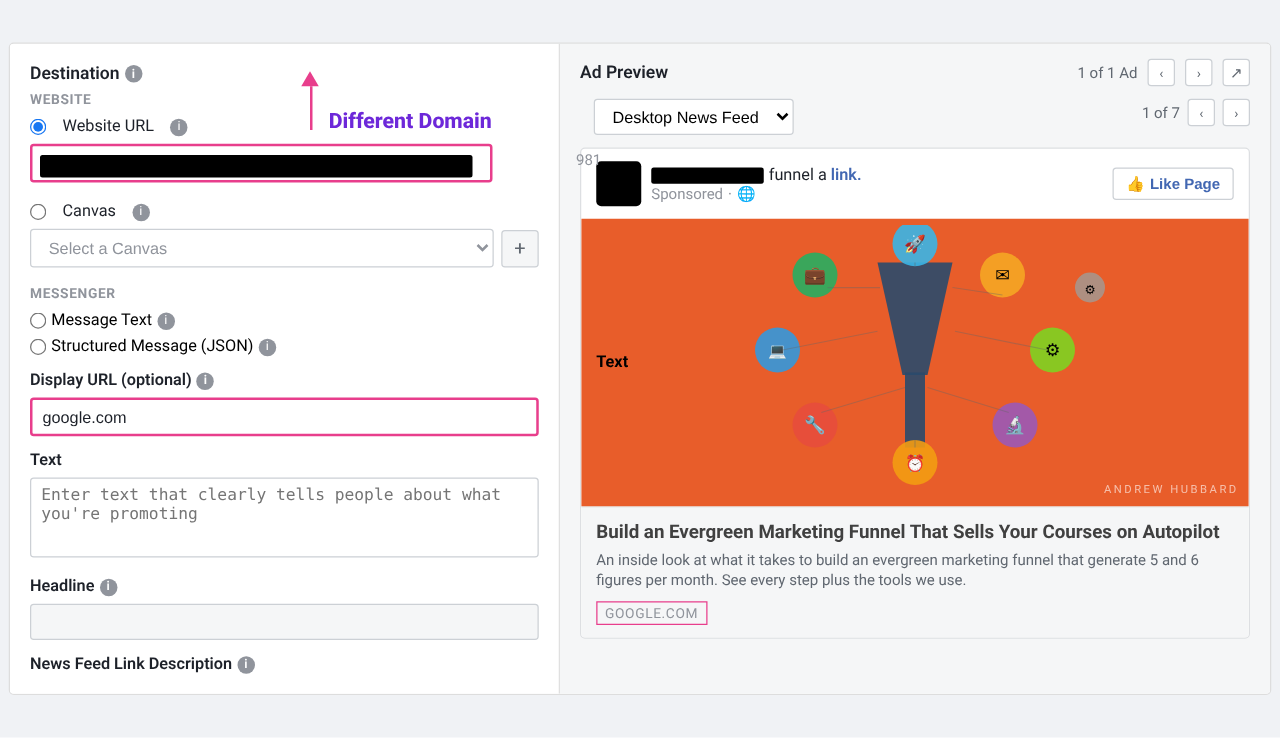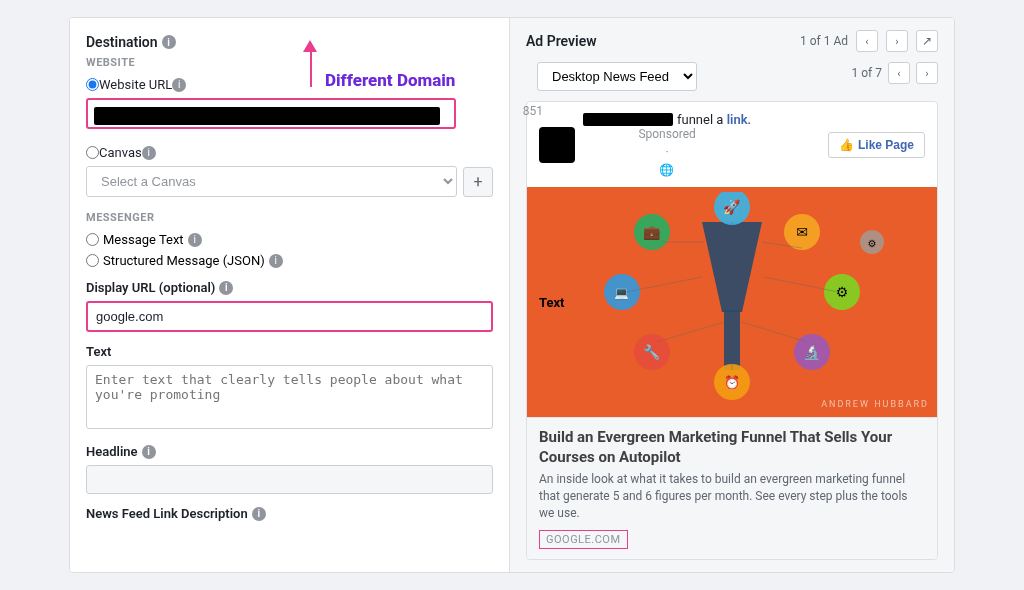--- a/index.html
+++ b/index.html
@@ -7,21 +7,21 @@
       font-family: -apple-system, BlinkMacSystemFont, 'Segoe UI', Roboto, Helvetica, Arial, sans-serif;
       font-size: 13px;
       background: #f0f2f5;
       display: flex;
       justify-content: center;
       align-items: center;
       min-height: 100vh;
     }
     .container {
       display: flex;
-      width: 886px;
+      width: 1010px;
       background: #fff;
       border: 1px solid #ddd;
       border-radius: 4px;
       overflow: hidden;
     }
     
     .left-panel {
       width: 440px;
       padding: 16px;
       border-right: 1px solid #e0e0e0;
@@ -55,21 +55,21 @@
       display: inline-flex;
       align-items: center;
       justify-content: center;
       cursor: pointer;
       flex-shrink: 0;
     }
     .website-section { margin-bottom: 12px; }
     .radio-option {
       display: flex;
       align-items: center;
-      gap: 0;
+      gap: 13px;
       margin-bottom: 6px;
       font-size: 13px;
       color: #1d2129;
     }
     .radio-option input[type="radio"] { accent-color: #1877f2; }
     .url-input-box {
       border: 2px solid #e83e8c;
       border-radius: 3px;
       padding: 6px 8px;
       width: 100%;
@@ -301,21 +301,20 @@
     .link-text {
       color: #4267b2;
       font-weight: 600;
     }
     .ad-sponsored {
       font-size: 12px;
       color: #90949c;
       display: flex;
       align-items: center;
       gap: 4px;
-      flex-direction: column;
     }
     .like-page-btn {
       display: flex;
       align-items: center;
       gap: 4px;
       padding: 5px 10px;
       border: 1px solid #ccd0d5;
       border-radius: 3px;
       background: #fff;
       font-size: 12px;
@@ -402,21 +401,21 @@
       <div class="radio-option">
         <input type="radio" name="destination" checked="" style="">
         <span>Website URL</span>
         <span class="info-icon">i</span>
       </div>
 
       <div class="url-input-row">
         <div style="position:relative;">
           <input class="url-input-box" type="text" value="" style="padding: 6px 8px; width: 370px;">
           <div class="url-redacted" style="position:absolute; top:50%; left:8px; transform:translateY(-50%);"></div>
-          <span style="position:absolute; right:-50px; top:6px; font-size:12px; color:#90949c;">851</span>
+          <span style="position:absolute; right:-50px; top:6px; font-size:12px; color:#90949c;">981</span>
         </div>
       </div>
     </div>
 
     <div style="position:absolute; top:72px; left:230px; pointer-events:none;">
       <div style="position:relative;">
 
         <div style="width:2px; height:35px; background:#e83e8c; position:absolute; left:10px; top:-38px;"></div>
 
         <div style="width:0; height:0; border-left:7px solid transparent; border-right:7px solid transparent; border-bottom:12px solid #e83e8c; position:absolute; left:3px; top:-50px;"></div>

